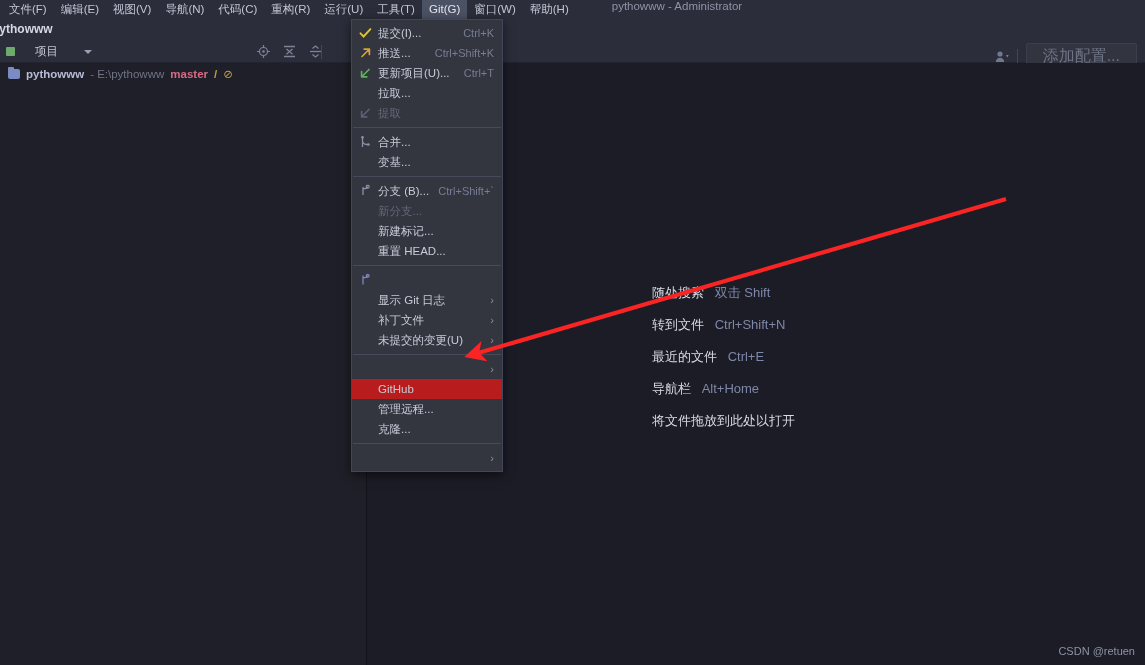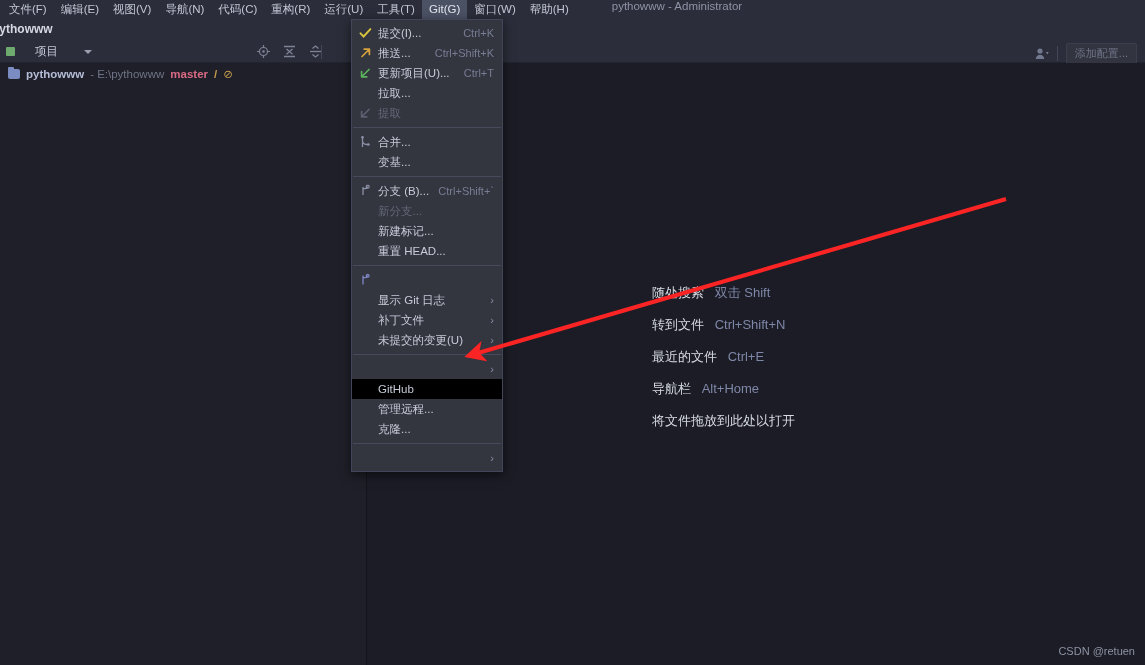--- a/index.html
+++ b/index.html
@@ -65,23 +65,23 @@
     border-top: 4px solid #9aa0b2;
   }
   .tb-icons { position: absolute; left: 256px; top: 3px; display: flex; align-items: center; gap: 11px; }
   .tb-ico { width: 15px; height: 15px; opacity: .85; }
   .tb-sep {
     position: absolute; left: 321px; top: 4px;
     width: 1px; height: 14px; background: #434757;
   }
   .tb-right { position: absolute; right: 8px; top: 2px; display: flex; align-items: center; gap: 8px; }
   .addconfig {
-    font-size: 11px; color: #6e7386;
+    font-size: 16px; color: #6e7386;
     background: #32343f; border: 1px solid #3b3e4c;
-    padding: 2px 8px; border-radius: 2px;
+    padding: 2px 16px; border-radius: 2px;
   }
   .tb-vsep { width: 1px; height: 15px; background: #434757; }
 
   
   .sidebar {
     position: absolute; top: 63px; left: 0;
     width: 366px; height: 602px;
     background: #1e1f28;
   }
   .tree-row {
@@ -139,21 +139,21 @@
     z-index: 40;
     margin-left: 20px;
   }
   .mi {
     position: relative; height: 20px;
     display: flex; align-items: center;
     padding-left: 26px; padding-right: 8px;
     font-size: 11.5px; color: #c8ccd8;
     white-space: nowrap;
   }
-  .mi.sel { background: #000000; }
+  .mi.sel { background: #b91c1c; }
   .mi.disabled { color: #636878; }
   .mi .mi-ico {
     position: absolute; left: 7px; top: 50%; transform: translateY(-50%);
     width: 13px; height: 13px;
   }
   .mi .mi-key {
     position: absolute; right: 8px; top: 50%; transform: translateY(-50%);
     font-size: 11px; color: #777d94;
   }
   .mi .mi-arrow {

